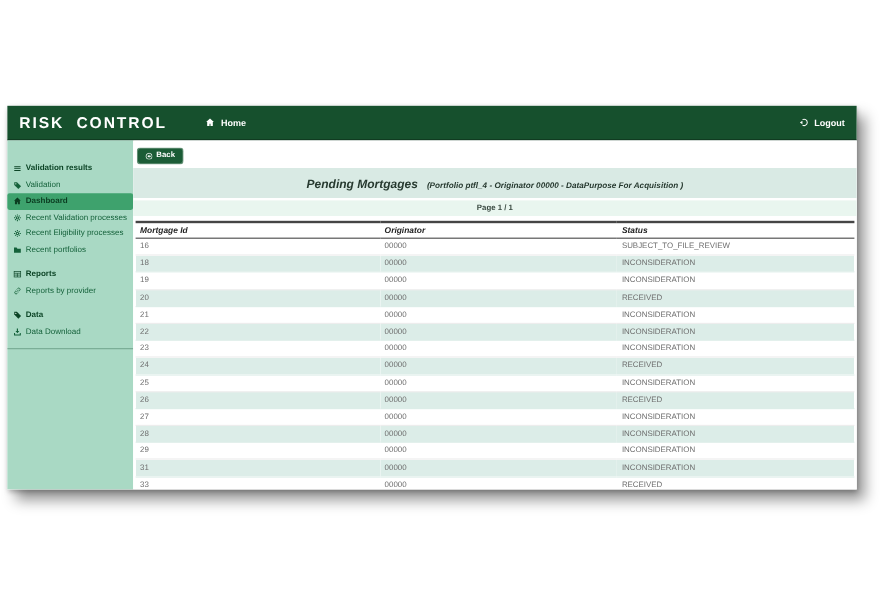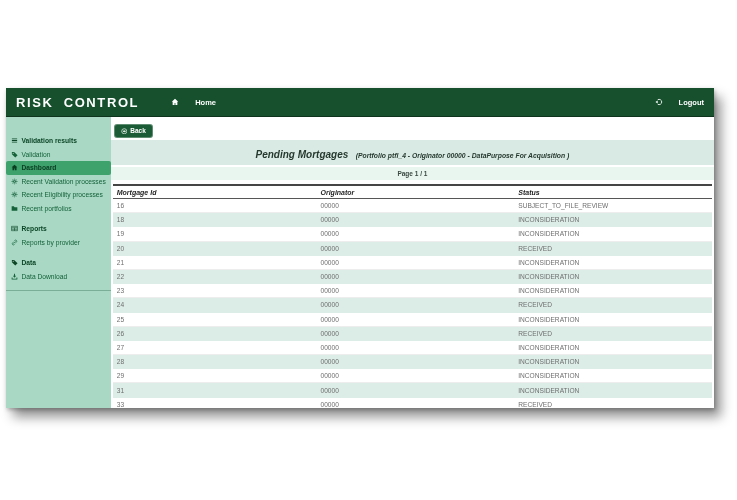--- a/index.html
+++ b/index.html
@@ -6,21 +6,21 @@
   .stage{position:relative;width:737px;height:500px;background:#ffffff;overflow:hidden;
          font-family:"Liberation Sans", sans-serif;}
   .window{position:absolute;left:6px;top:88px;width:708px;height:320px;background:#fff;
           box-shadow:7px 9px 11px rgba(0,0,0,.42), 1px 2px 4px rgba(0,0,0,.25);
           overflow:hidden;display:flex;flex-direction:column;}
 
   
   .topbar{flex:0 0 29px;background:var(--header-green,#16502d);display:flex;align-items:center;
           padding:0 10px;color:#fff;box-sizing:border-box;border-bottom:1px solid rgba(0,0,0,.35);}
   .brand{font-size:13px;font-weight:bold;letter-spacing:1.6px;word-spacing:5px;}
-  .nav-link{display:flex;align-items:center;gap:16px;font-size:7.5px;font-weight:bold;cursor:pointer;}
+  .nav-link{display:flex;align-items:center;gap:5px;font-size:7.5px;font-weight:bold;cursor:pointer;}
   .nav-home{margin-left:32px;}
   .nav-logout{margin-left:auto;text-align:center;}
   .topbar svg{width:8px;height:8px;display:block;}
 
   .main{flex:1;display:flex;min-height:0;}
 
   
   .sidebar{flex:0 0 90px;background:var(--sidebar-mint,#a9d9c4);padding-top:17px;box-sizing:border-box;}
   .nav-group{margin-bottom:7px;}
   .nav-item{display:flex;align-items:center;gap:3.5px;height:13.5px;padding:0 5px;

